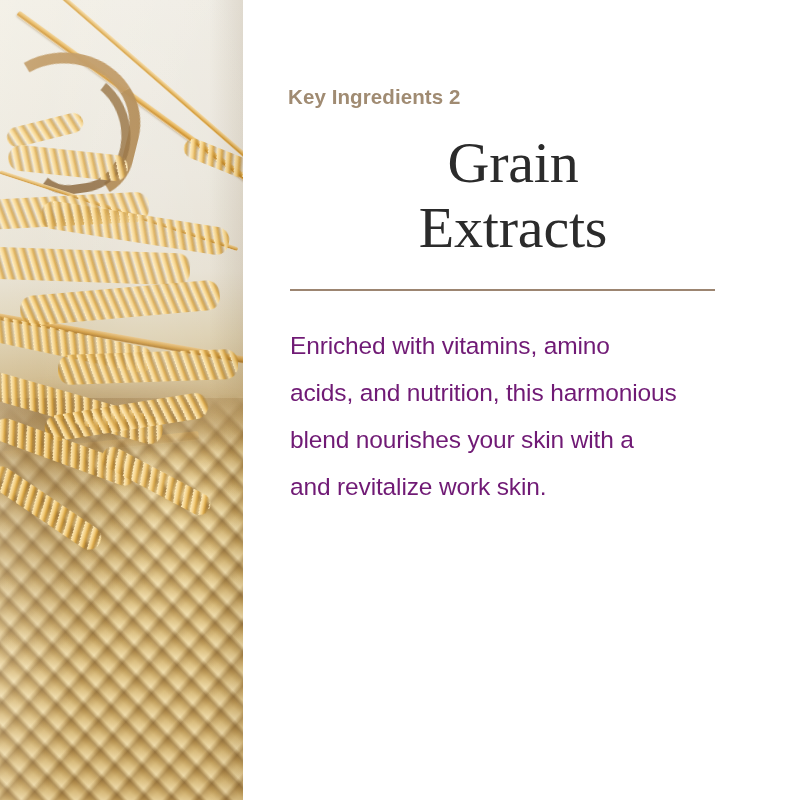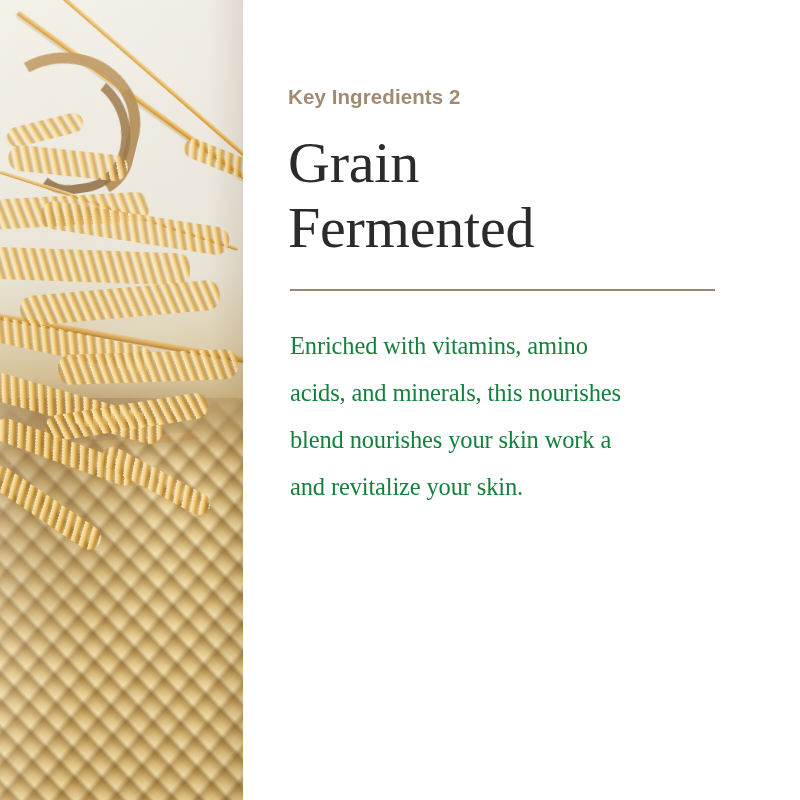--- a/index.html
+++ b/index.html
@@ -246,36 +246,36 @@
 
   .headline {
     font-family: "Liberation Serif", serif;
     font-weight: 400;
     font-size: 58px;
     line-height: 1.12;
     letter-spacing: -0.2px;
     color: #2b2b2b;
     margin: 0;
   }
-  .headline .hl-line { display: block; white-space: pre; }
+  .headline .hl-line { display: block; white-space: pre; text-align: center; }
 
   .rule {
     width: 425px;
     height: 1.6px;
     background: #9c8571;
     margin: 29px 0 0 2px;
     border: 0;
   }
 
   .body-copy {
     margin: 31px 0 0 2px;
-    font-family: Liberation Serif, serif;
+    font-family: Liberation Sans, sans-serif;
     font-size: 24.5px;
     line-height: 1.92;
-    color: #15803d;
+    color: #701a75;
     letter-spacing: -0.15px;
   }
   .body-copy .bc-line { display: block; white-space: pre; }
 </style>
 </head>
 <body>
 
 <div class="page">
 
   <div class="media-panel">
@@ -318,26 +318,26 @@
 
     <div class="photo-grade"></div>
   </div>
 
   <div class="content">
 
     <div class="eyebrow">Key Ingredients 2</div>
 
     <h1 class="headline">
       <span class="hl-line">Grain</span>
-      <span class="hl-line">Fermented</span>
+      <span class="hl-line">Extracts</span>
     </h1>
 
     <div class="rule"></div>
 
     <div class="body-copy">
       <span class="bc-line">Enriched with vitamins, amino</span>
-      <span class="bc-line">acids, and minerals, this nourishes</span>
-      <span class="bc-line">blend nourishes your skin work a</span>
-      <span class="bc-line">and revitalize your skin.</span>
+      <span class="bc-line">acids, and nutrition, this harmonious</span>
+      <span class="bc-line">blend nourishes your skin with a</span>
+      <span class="bc-line">and revitalize work skin.</span>
     </div>
 
   </div>
 </div>
 
 </body></html>

